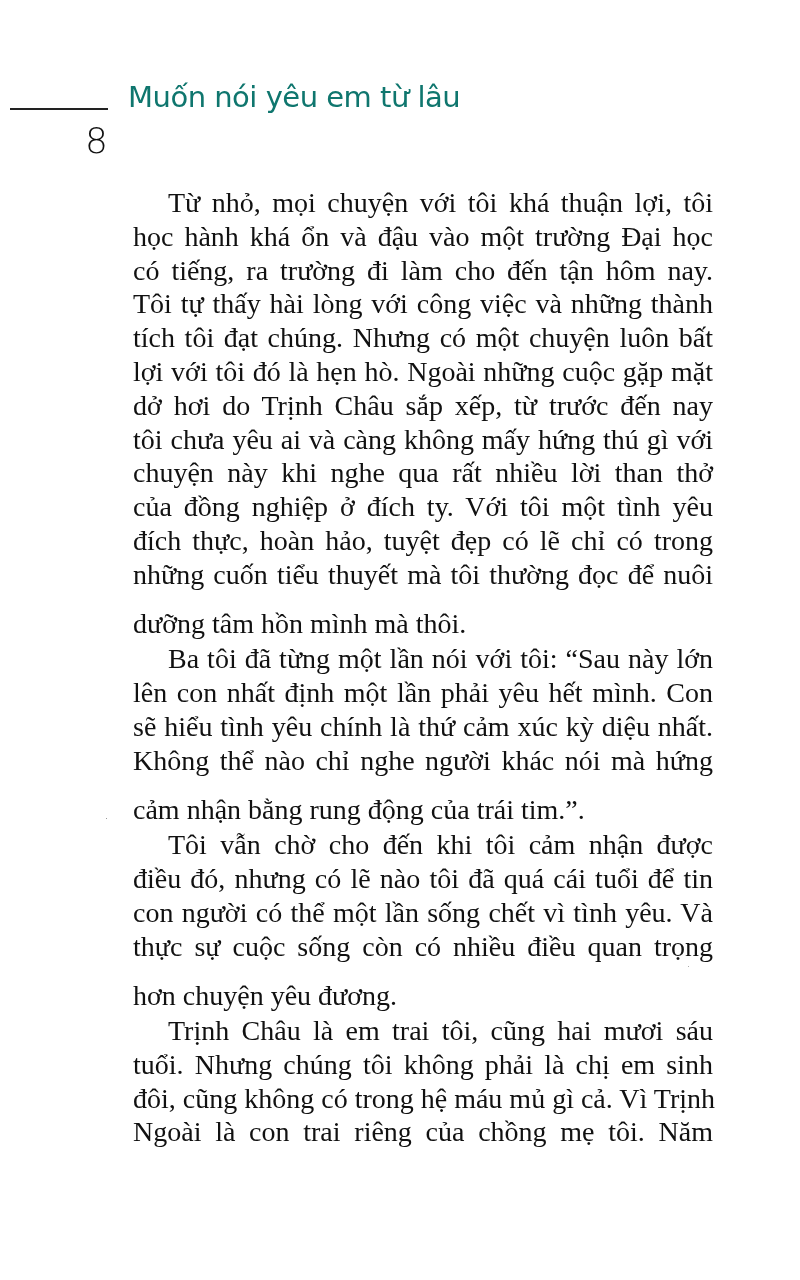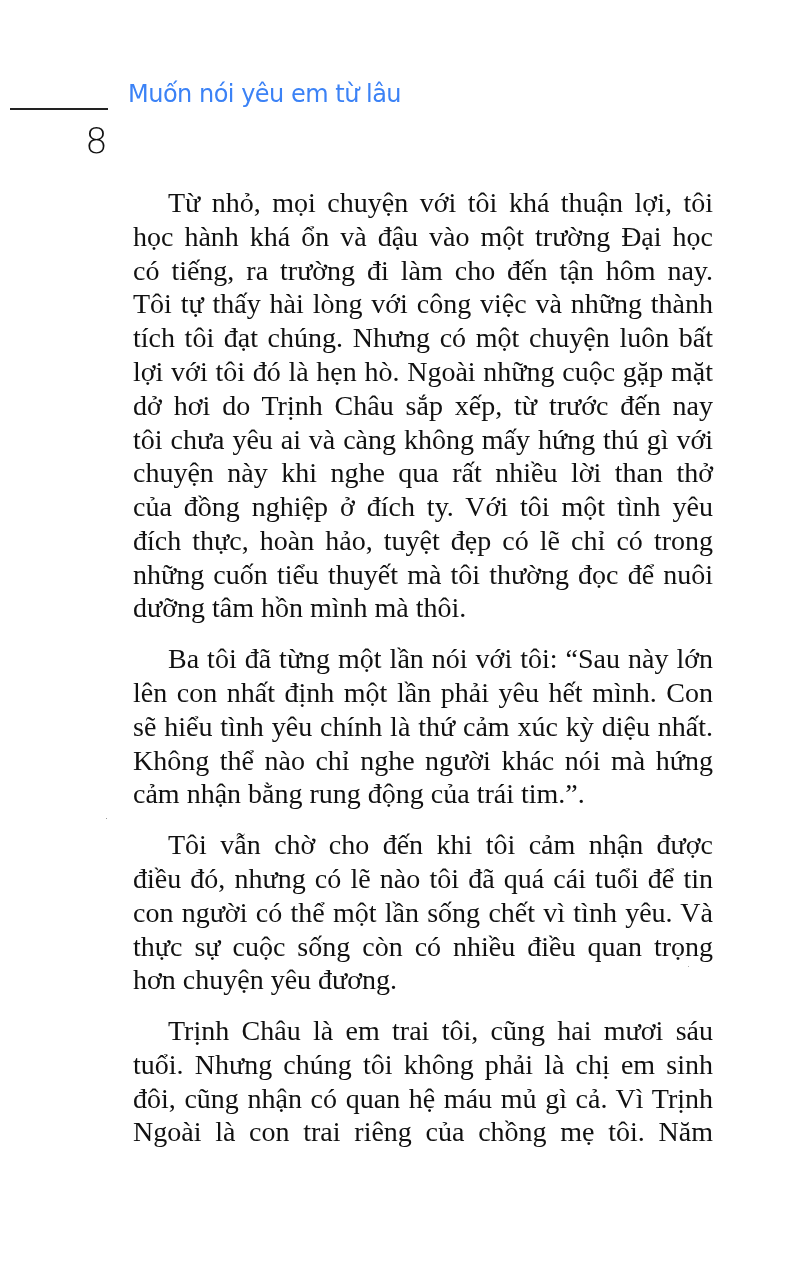--- a/index.html
+++ b/index.html
@@ -1,23 +1,23 @@
 <!DOCTYPE html>
 <html><head>
 <meta charset="utf-8">
 <style>
   html, body { margin: 0; padding: 0; background: #ffffff; }
   body { width: 800px; height: 1280px; position: relative; overflow: hidden; color: #111; }
   .rule { position: absolute; left: 10px; top: 108px; width: 98px; height: 0; border-top: 2px solid #222; }
-  .running-title { position: absolute; left: 128px; top: 80px; font-family: "DejaVu Sans", sans-serif; font-size: 24px; letter-spacing: -0.5px; color: #3b82f6; white-space: nowrap; }
+  .running-title { position: absolute; left: 128px; top: 80px; font-family: "DejaVu Sans", sans-serif; font-size: 29px; letter-spacing: -0.5px; color: #0f766e; white-space: nowrap; }
   .page-number { position: absolute; left: 85px; top: 120px; font-family: "DejaVu Sans", sans-serif; font-weight: 200; font-size: 36px; color: #111; }
   .body-text { position: absolute; left: 133px; width: 580px; top: 0; }
   .line { position: absolute; left: 0; width: 580px; height: 34px; font-family: "Liberation Serif", serif; font-size: 28px; line-height: 34px; white-space: nowrap; text-align: justify; text-align-last: justify; }
   .line.indent { left: 35px; width: 545px; }
-  .line.last { text-align-last: left; }
+  .line.last { text-align-last: left; margin-top: 16px; }
   .speck { position: absolute; left: 106px; top: 818px; width: 1px; height: 1px; background: #999; }
   .speck2 { position: absolute; left: 688px; top: 966px; width: 1px; height: 1px; background: #aaa; }
 </style>
 </head>
 <body>
 
 <div>
   <div class="rule"></div>
   <div class="running-title">Muốn nói yêu em từ lâu</div>
   <div class="page-number">8</div>
@@ -52,20 +52,20 @@
       <div class="line indent" style="top:828px">Tôi vẫn chờ cho đến khi tôi cảm nhận được</div>
       <div class="line" style="top:862px">điều đó, nhưng có lẽ nào tôi đã quá cái tuổi để tin</div>
       <div class="line" style="top:896px">con người có thể một lần sống chết vì tình yêu. Và</div>
       <div class="line" style="top:930px">thực sự cuộc sống còn có nhiều điều quan trọng</div>
       <div class="line last" style="top:963px">hơn chuyện yêu đương.</div>
     </div>
 
     <div>
       <div class="line indent" style="top:1014px">Trịnh Châu là em trai tôi, cũng hai mươi sáu</div>
       <div class="line" style="top:1048px">tuổi. Nhưng chúng tôi không phải là chị em sinh</div>
-      <div class="line" style="top:1082px">đôi, cũng nhận có quan hệ máu mủ gì cả. Vì Trịnh</div>
+      <div class="line" style="top:1082px">đôi, cũng không có trong hệ máu mủ gì cả. Vì Trịnh</div>
       <div class="line" style="top:1115px">Ngoài là con trai riêng của chồng mẹ tôi. Năm</div>
     </div>
   </div>
 
   <div class="speck"></div>
   <div class="speck2"></div>
 </div>
 
 </body></html>

